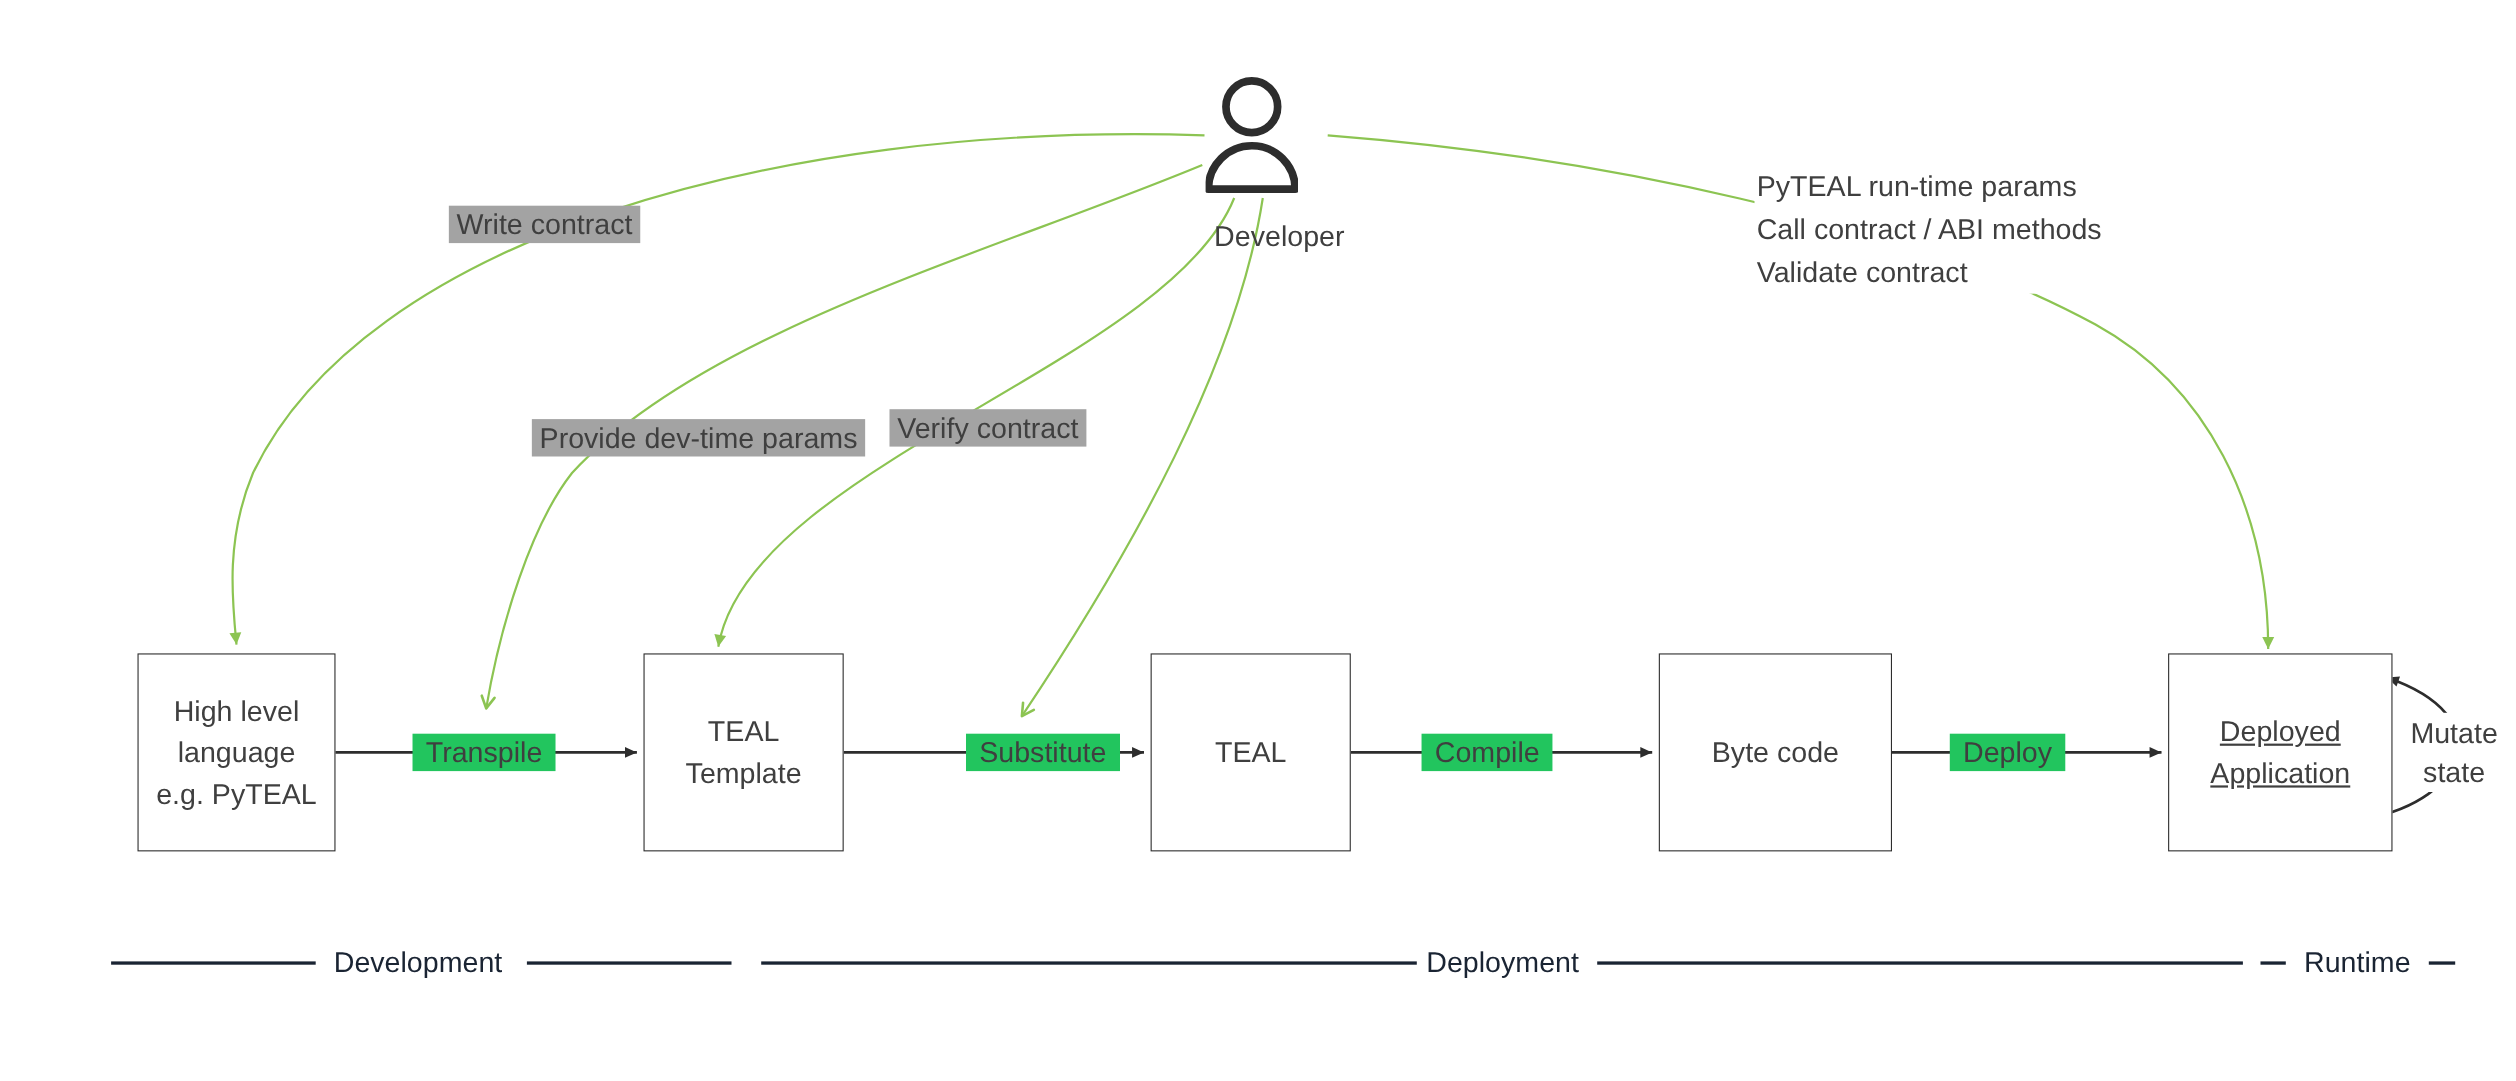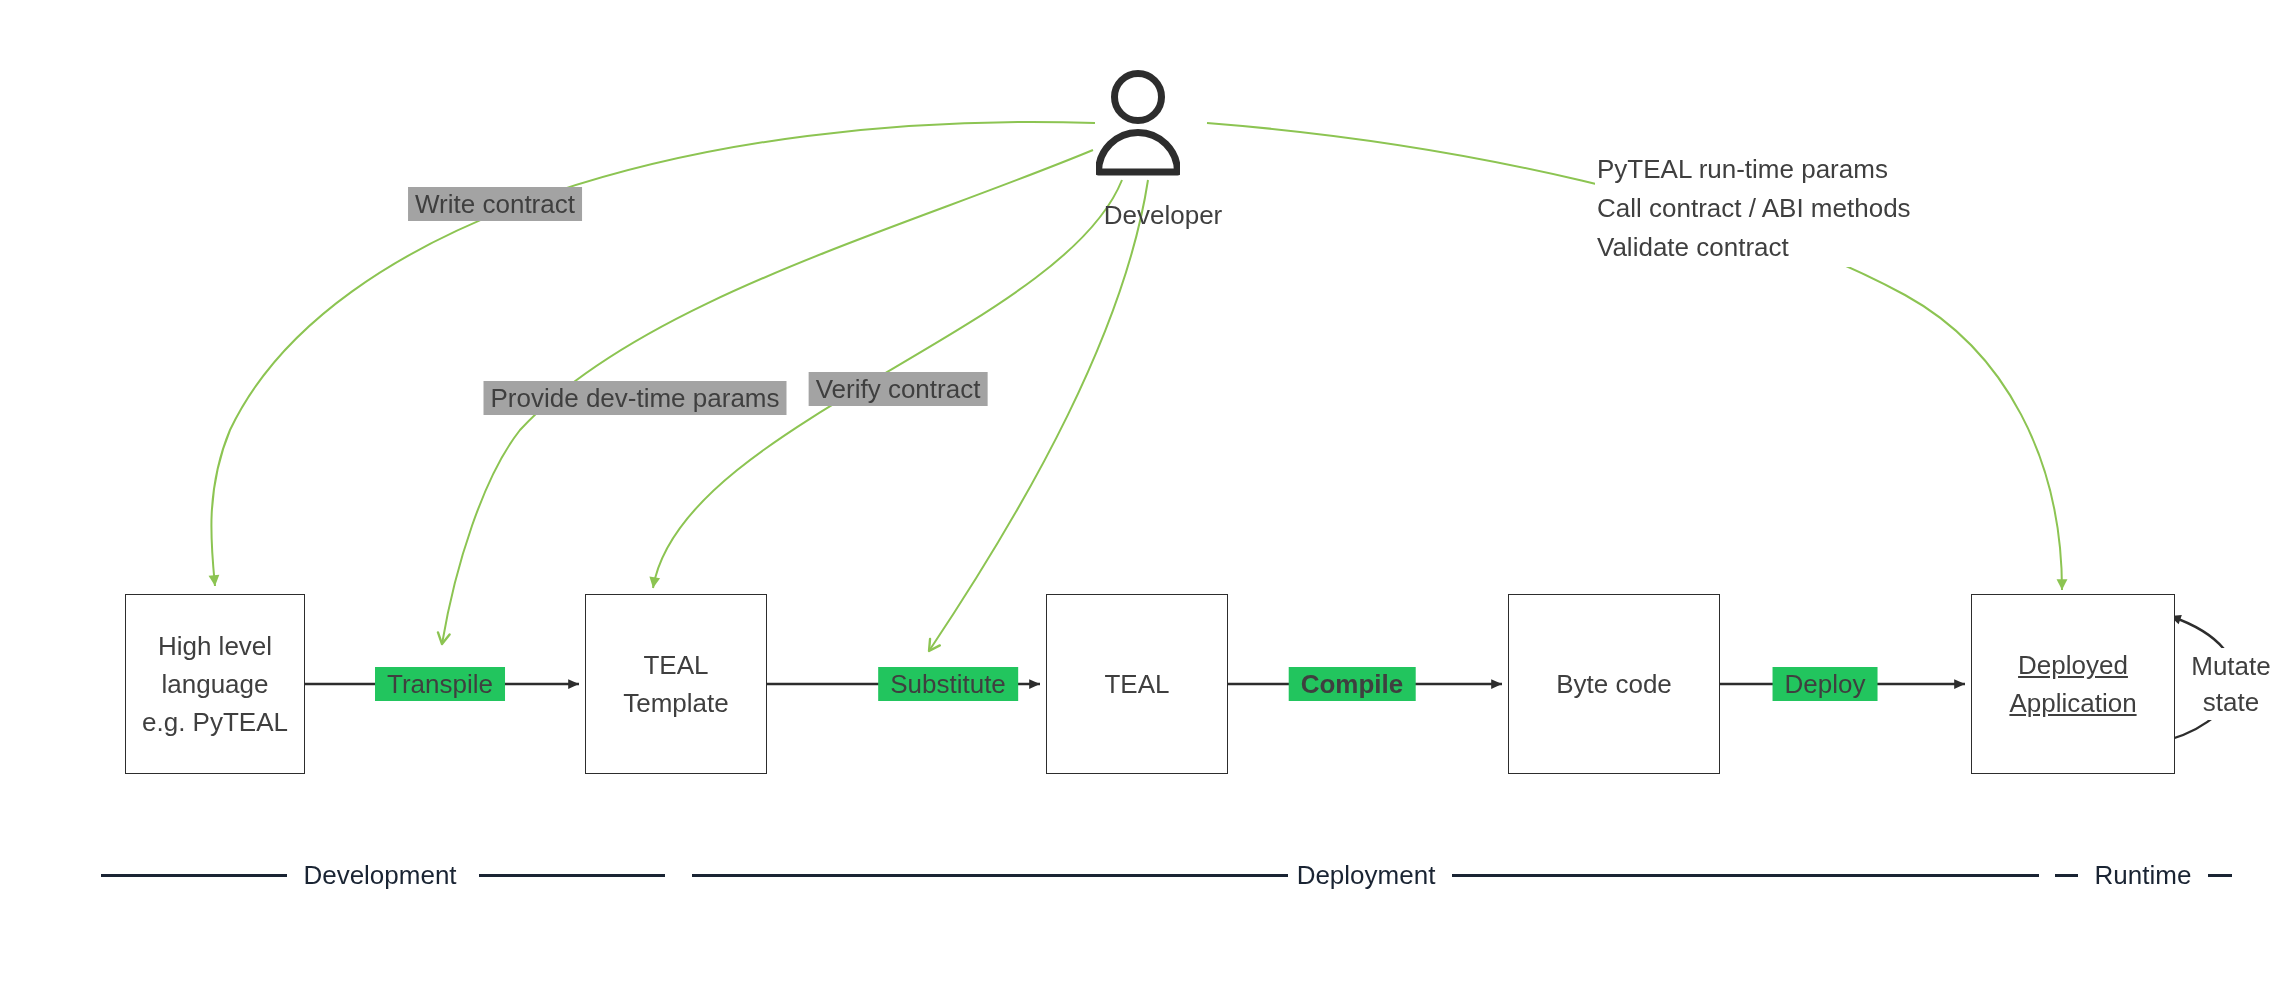--- a/index.html
+++ b/index.html
@@ -132,21 +132,21 @@
   <div class="node" style="left:1508px;width:212px;">
     <span>Byte code</span>
   </div>
   <div class="node" style="left:1971px;width:204px;text-decoration:underline;">
     <span>Deployed</span>
     <span>Application</span>
   </div>
 
   <div class="flow-label" style="left:440px;">Transpile</div>
   <div class="flow-label" style="left:948px;">Substitute</div>
-  <div class="flow-label" style="left:1352px;font-weight:bold;">Compile</div>
+  <div class="flow-label" style="left:1352px;">Compile</div>
   <div class="flow-label" style="left:1825px;">Deploy</div>
 
   <div class="mutate-label" style="white-space:normal;">Mutate state</div>
 
   <div class="phase-line" style="left:101px;width:186px;"></div>
   <div class="phase-label" style="left:380px;">Development</div>
   <div class="phase-line" style="left:479px;width:186px;"></div>
 
   <div class="phase-line" style="left:692px;width:596px;"></div>
   <div class="phase-label" style="left:1366px;">Deployment</div>

